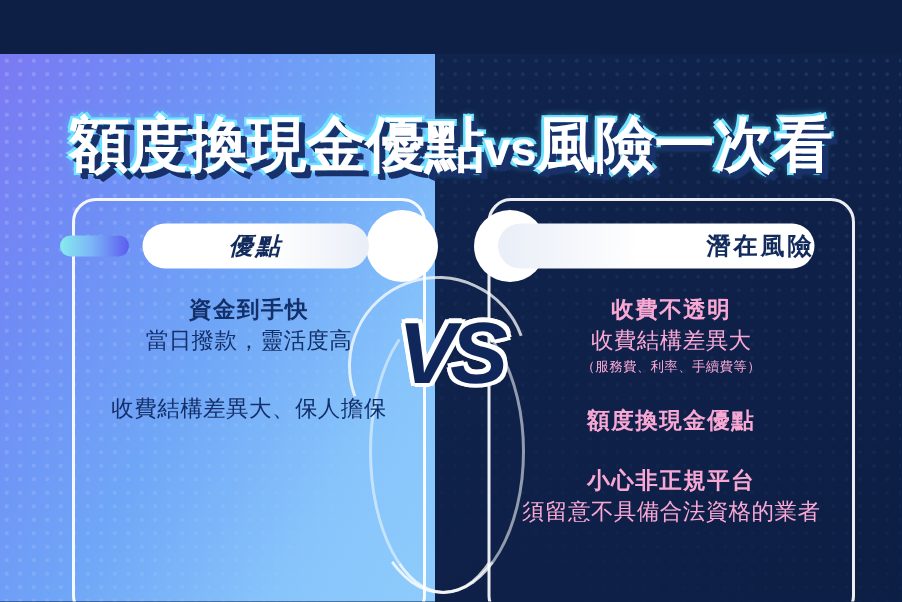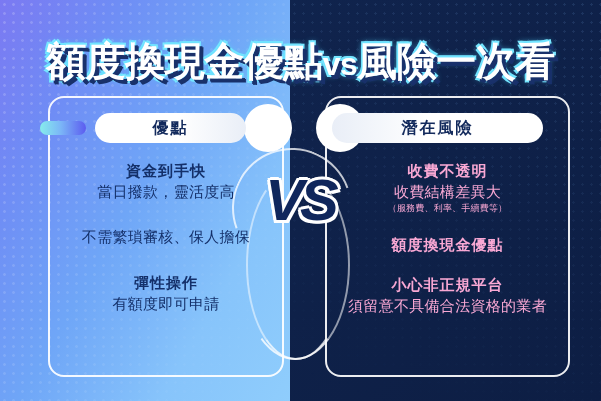--- a/index.html
+++ b/index.html
@@ -1,21 +1,21 @@
 <!DOCTYPE html>
 <html><head>
 <meta charset="utf-8">
 <style>
   * { margin:0; padding:0; box-sizing:border-box; }
   html,body { width:601px; height:401px; }
   body {
     font-family:"Liberation Sans","DejaVu Sans",sans-serif;
     overflow:hidden; position:relative; background:#0d1f44;
   }
-  #poster { position:absolute; inset:0; overflow:hidden; }
+  #poster { position:absolute; inset:0; overflow:hidden;margin-top:36px; }
 
   
   .bg-left {
     position:absolute; left:0; top:0; width:290px; height:401px;
     background:linear-gradient(120deg,#7b79f2 0%,#6f8cf5 22%,#6fa6f7 48%,#87c4fb 75%,#8fcdfc 100%);
   }
   .bg-left .dots {
     position:absolute; inset:0;
     background-image:radial-gradient(rgba(255,255,255,.20) 1.3px, transparent 1.5px);
     background-size:9px 9px;
@@ -78,25 +78,27 @@
   .pill {
     position:absolute; top:0; height:30px;
     border-radius:15px; z-index:2;
     display:flex; align-items:center; justify-content:center;
     font-size:16px; font-weight:bold; letter-spacing:2px;
   }
   .pill.left {
     left:55px; right:46px;
     background:linear-gradient(90deg,#ffffff 0%,#ffffff 55%,#e9eef7 100%);
     color:#132a5c;
+    font-style:italic;
   }
   .pill.right {
     left:16px; right:28px;
     background:linear-gradient(90deg,#e9eef7 0%,#ffffff 45%,#ffffff 100%);
     color:#132a5c;
+    justify-content:flex-end;
   }
 
   
   .items { position:absolute; z-index:15; text-align:center; }
   .items.left  { left:48px;  top:160px; width:236px; }
   .items.right { left:325px; top:160px; width:245px; }
 
   .item { margin-bottom:14px; }
   .item:last-child { margin-bottom:0; }
   .item .h {
@@ -180,25 +182,21 @@
       <span>潛在風險</span>
     </div>
   </div>
 
   <div class="items left">
     <div class="item">
       <div class="h">資金到手快</div>
       <div class="s">當日撥款，靈活度高</div>
     </div>
     <div class="item">
-      <div class="s">不需繁瑣審核、保人擔保</div>
-    </div>
-    <div class="item">
-      <div class="h">彈性操作</div>
-      <div class="s">有額度即可申請</div>
+      <div class="s">收費結構差異大、保人擔保</div>
     </div>
   </div>
 
   <div class="items right">
     <div class="item">
       <div class="h">收費不透明</div>
       <div class="s">收費結構差異大</div>
       <div class="n">（服務費、利率、手續費等）</div>
     </div>
     <div class="item">

